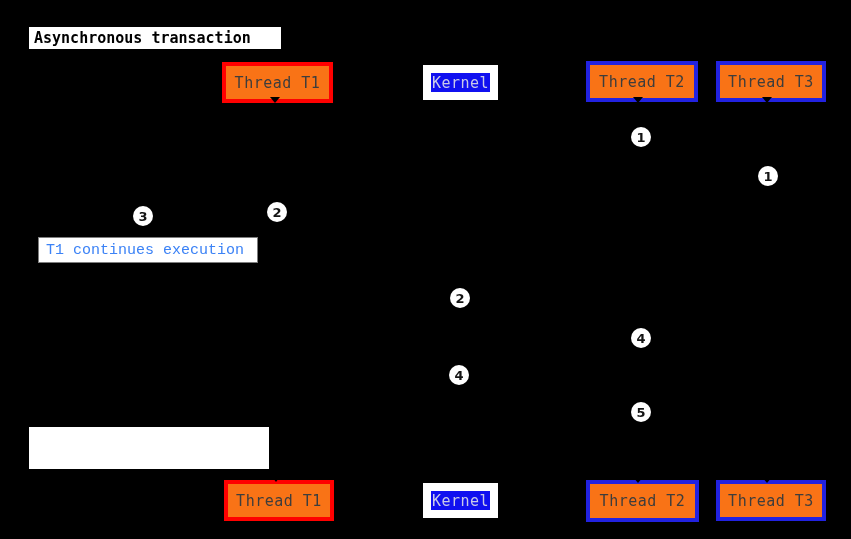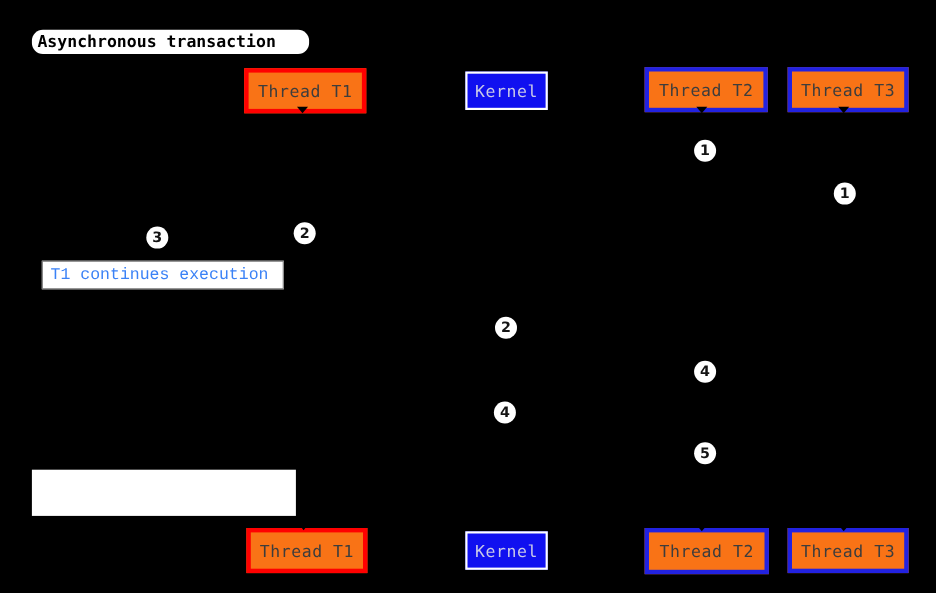--- a/index.html
+++ b/index.html
@@ -15,38 +15,37 @@
     position: absolute;
     left: 29px; top: 27px;
     width: 252px; height: 22px;
     background: #ffffff;
     color: #000000;
     font: bold 15px "DejaVu Sans Mono", monospace;
     display: flex; align-items: center;
     padding-left: 5px;
     box-sizing: border-box;
     white-space: nowrap;
-    border-radius: 10px;
   }
   .pbox {
     position: absolute;
     box-sizing: border-box;
     background: #f97316;
     color: #3d3d3d;
     font: 15px "DejaVu Sans Mono", monospace;
     letter-spacing: 0.5px;
     display: flex; align-items: center; justify-content: center;
     white-space: nowrap;
     z-index: 2;
   }
   .pbox.red-border  { border: 4px solid #ff0000; }
   .pbox.blue-border { border: 4px solid #2222e0; }
   .pbox.kernel {
     background: #1010f0;
-    border: 2px solid #ffffff;
+    border: 8px solid #ffffff;
     color: #c9c9e8;
   }
   .note {
     position: absolute;
     box-sizing: border-box;
     background: #ffffff;
     border: 1px solid #7d7d7d;
     color: #3b82f6;
     font: 15px "Liberation Mono", monospace;
     display: flex; align-items: center;

